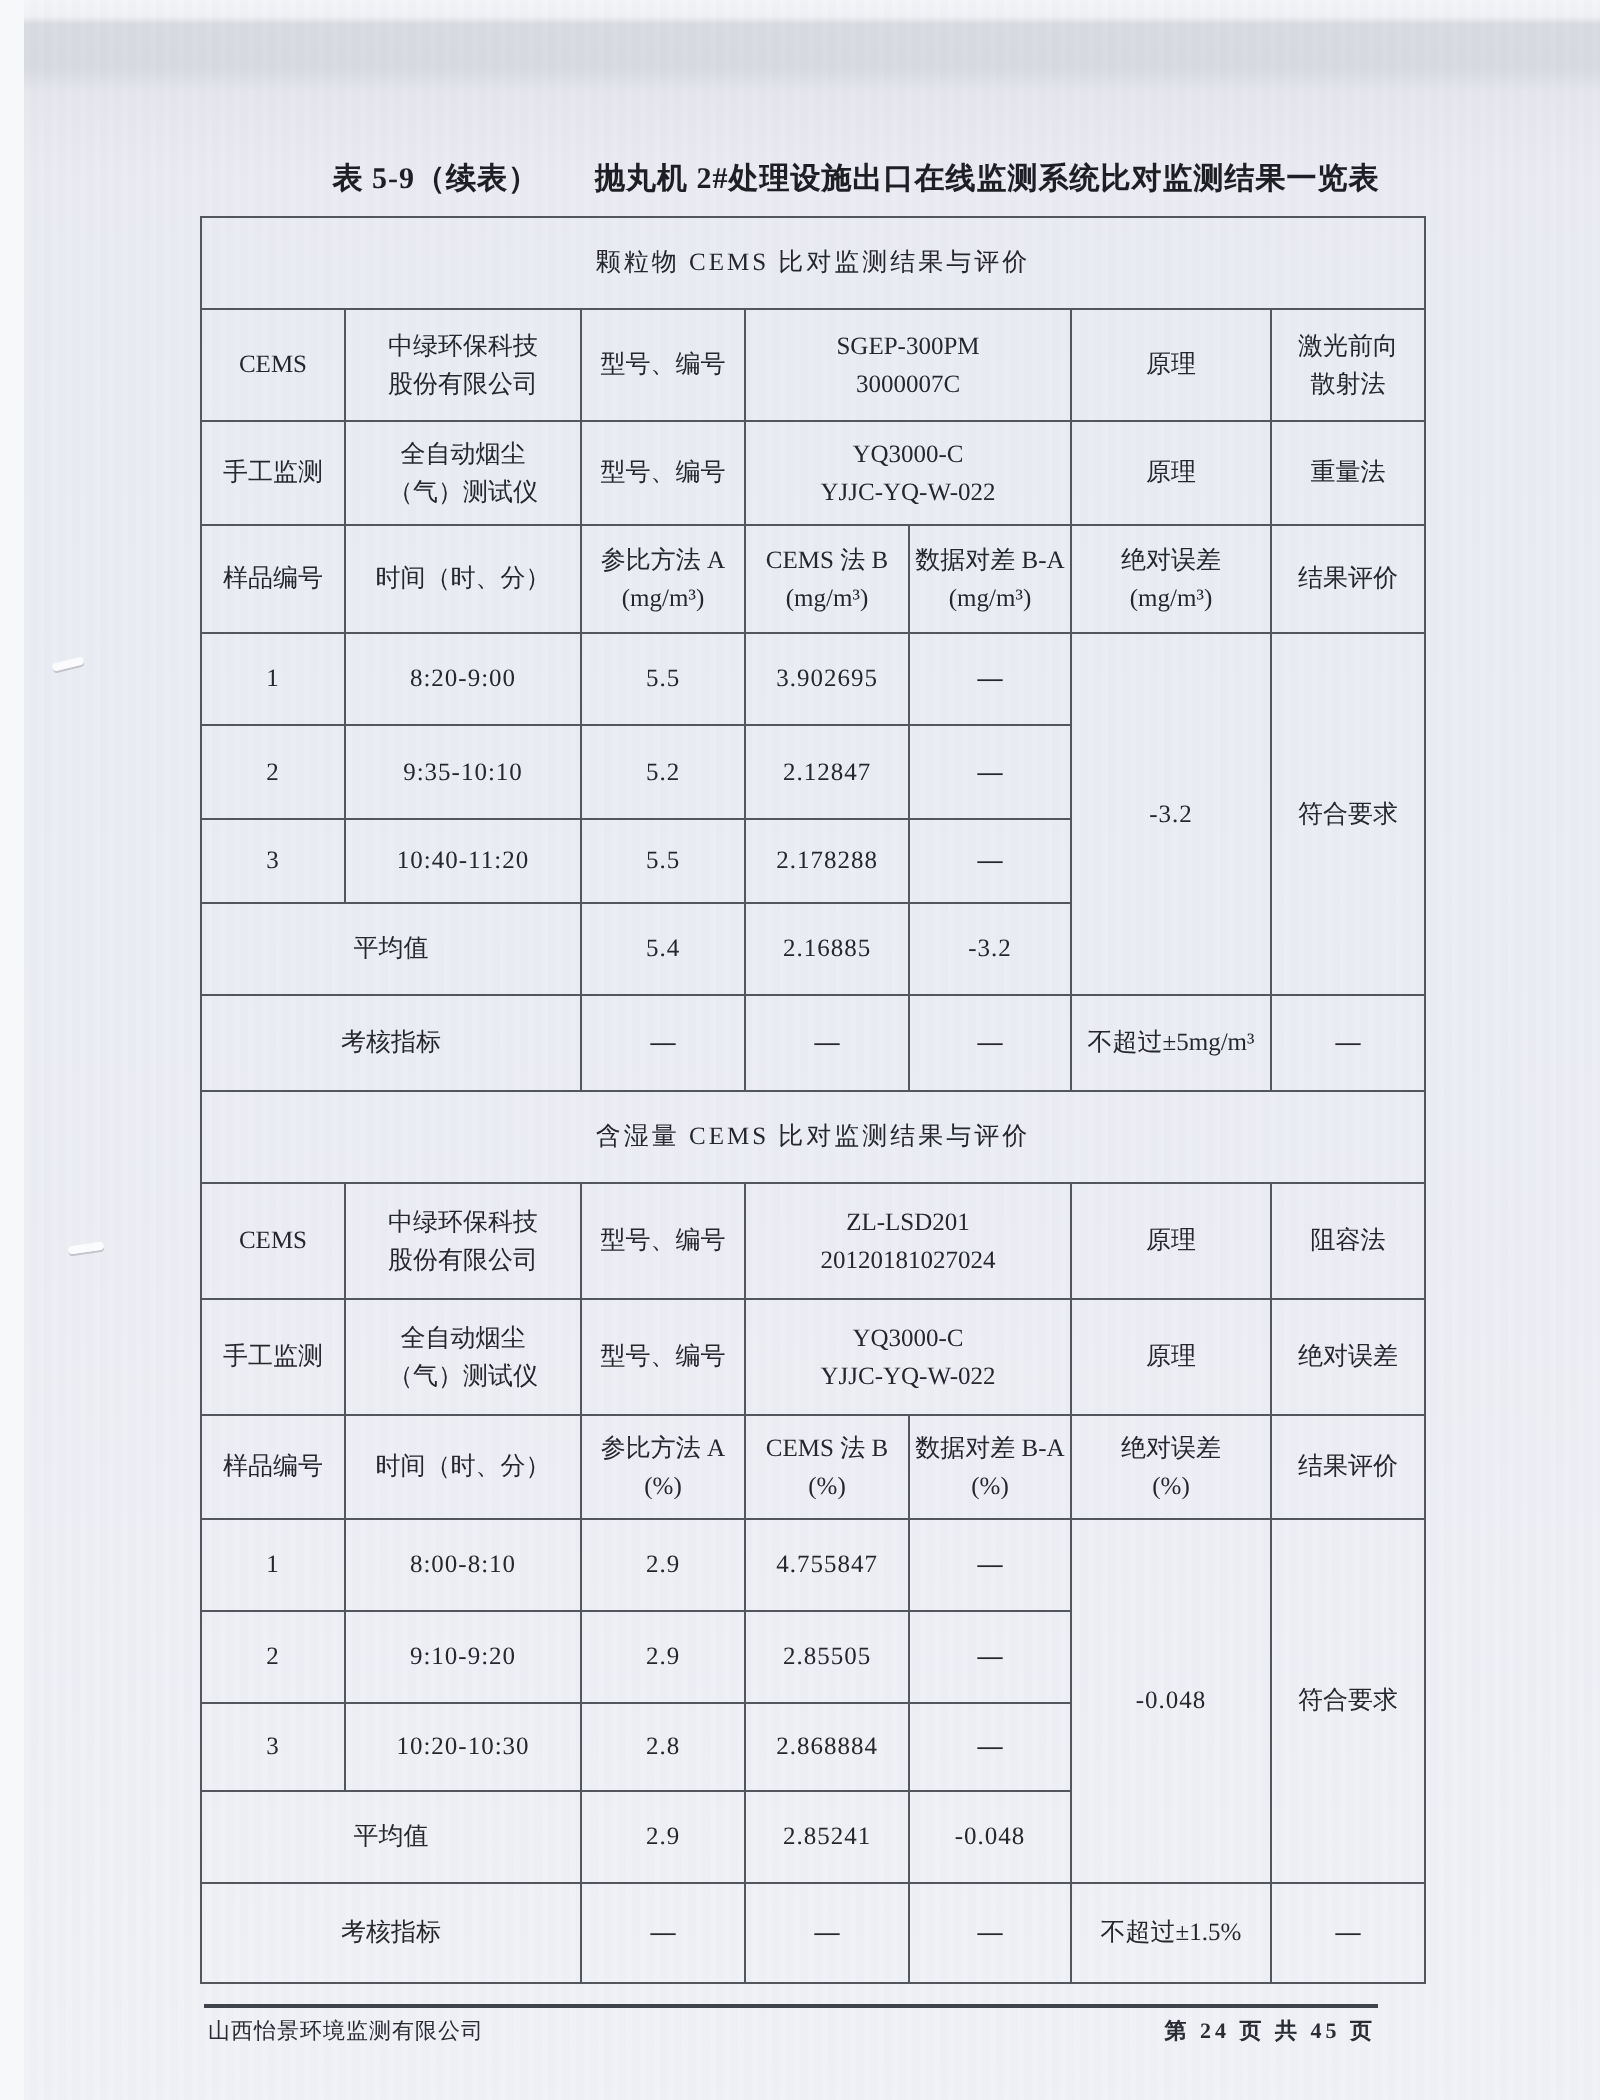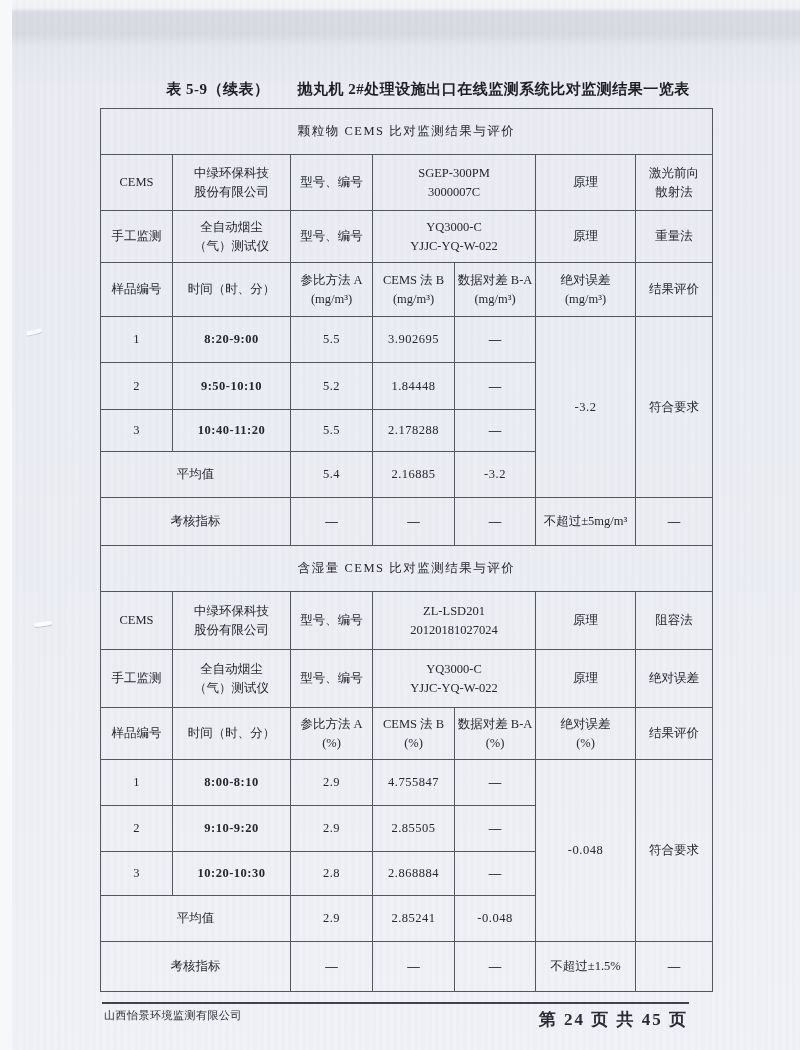--- a/index.html
+++ b/index.html
@@ -42,40 +42,40 @@
   }
   table.cmp td {
     border:1px solid #53565d;
     text-align:center; vertical-align:middle;
     font-size:12.5px; padding:2px 1px;
     color:#25272d;
   }
   td.sec-h { font-size:13.5px; letter-spacing:1.5px; font-weight:500; color:#1f2127; }
   td.colhdr { font-size:12px; line-height:1.4; }
   td.pre { white-space:pre-line; line-height:1.45; }
-  td.time { font-weight:bold; letter-spacing:0.5px; }
+  td.time { font-weight:normal; letter-spacing:0.5px; }
   td.num  { letter-spacing:0.5px; }
   td.dash { font-weight:bold; }
   td.crit { white-space:nowrap; font-size:12px;font-family:Liberation Serif, serif; }
   tr.h42{height:42px} tr.h44{height:44px} tr.h46{height:46px}
   tr.h47{height:47px} tr.h48{height:48px} tr.h50{height:50px}
   tr.h52{height:52px} tr.h54{height:54px} tr.h56{height:56px}
   tr.h58{height:58px}
 
   .footer-rule {
     position:absolute; left:102px; top:1002px; width:587px; height:2px;
     background:#3f434b;
   }
   .footer-left {
     position:absolute; left:104px; top:1008px;
     font-size:11px; color:#2a2c33; letter-spacing:0.5px;
   }
   .footer-right {
     position:absolute; right:112px; top:1008px;
-    font-size:17px; font-weight:600; color:#2a2c33; letter-spacing:2px;
+    font-size:11px; font-weight:600; color:#2a2c33; letter-spacing:2px;
   }
 </style>
 </head>
 <body>
 
 <div class="scan"></div>
 <div class="artifact a1"></div>
 <div class="artifact a2"></div>
 
 <div class="title">
@@ -135,23 +135,23 @@
     <td class="num">1</td>
     <td class="time">8:20-9:00</td>
     <td class="num">5.5</td>
     <td class="num">3.902695</td>
     <td class="dash">—</td>
     <td class="num" rowspan="4">-3.2</td>
     <td rowspan="4">符合要求</td>
   </tr>
   <tr class="h47">
     <td class="num">2</td>
-    <td class="time">9:50-10:10</td>
+    <td class="time">9:35-10:10</td>
     <td class="num">5.2</td>
-    <td class="num">1.84448</td>
+    <td class="num">2.12847</td>
     <td class="dash">—</td>
   </tr>
   <tr class="h42">
     <td class="num">3</td>
     <td class="time">10:40-11:20</td>
     <td class="num">5.5</td>
     <td class="num">2.178288</td>
     <td class="dash">—</td>
   </tr>
   <tr class="h46">

